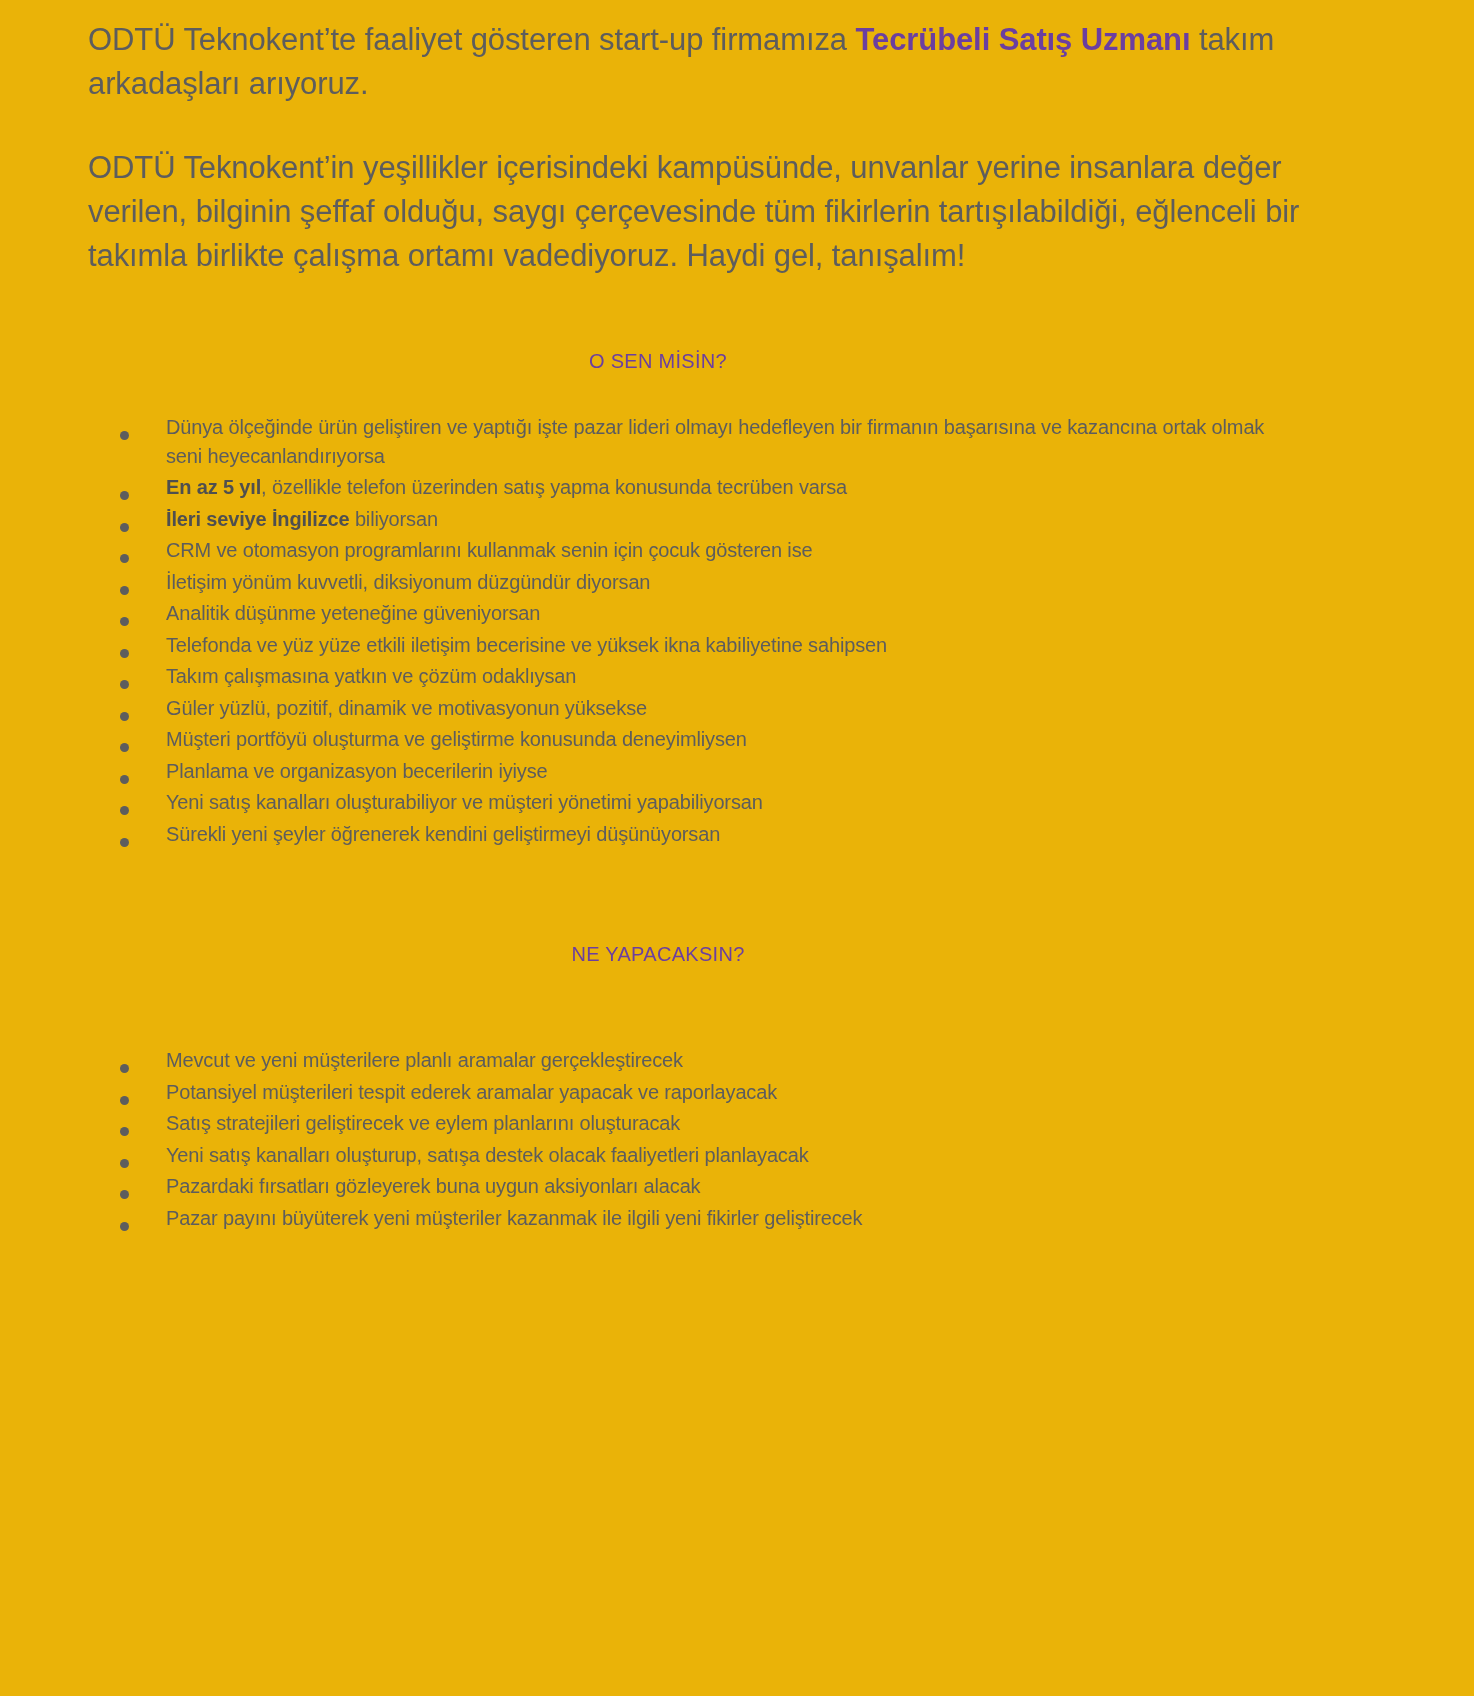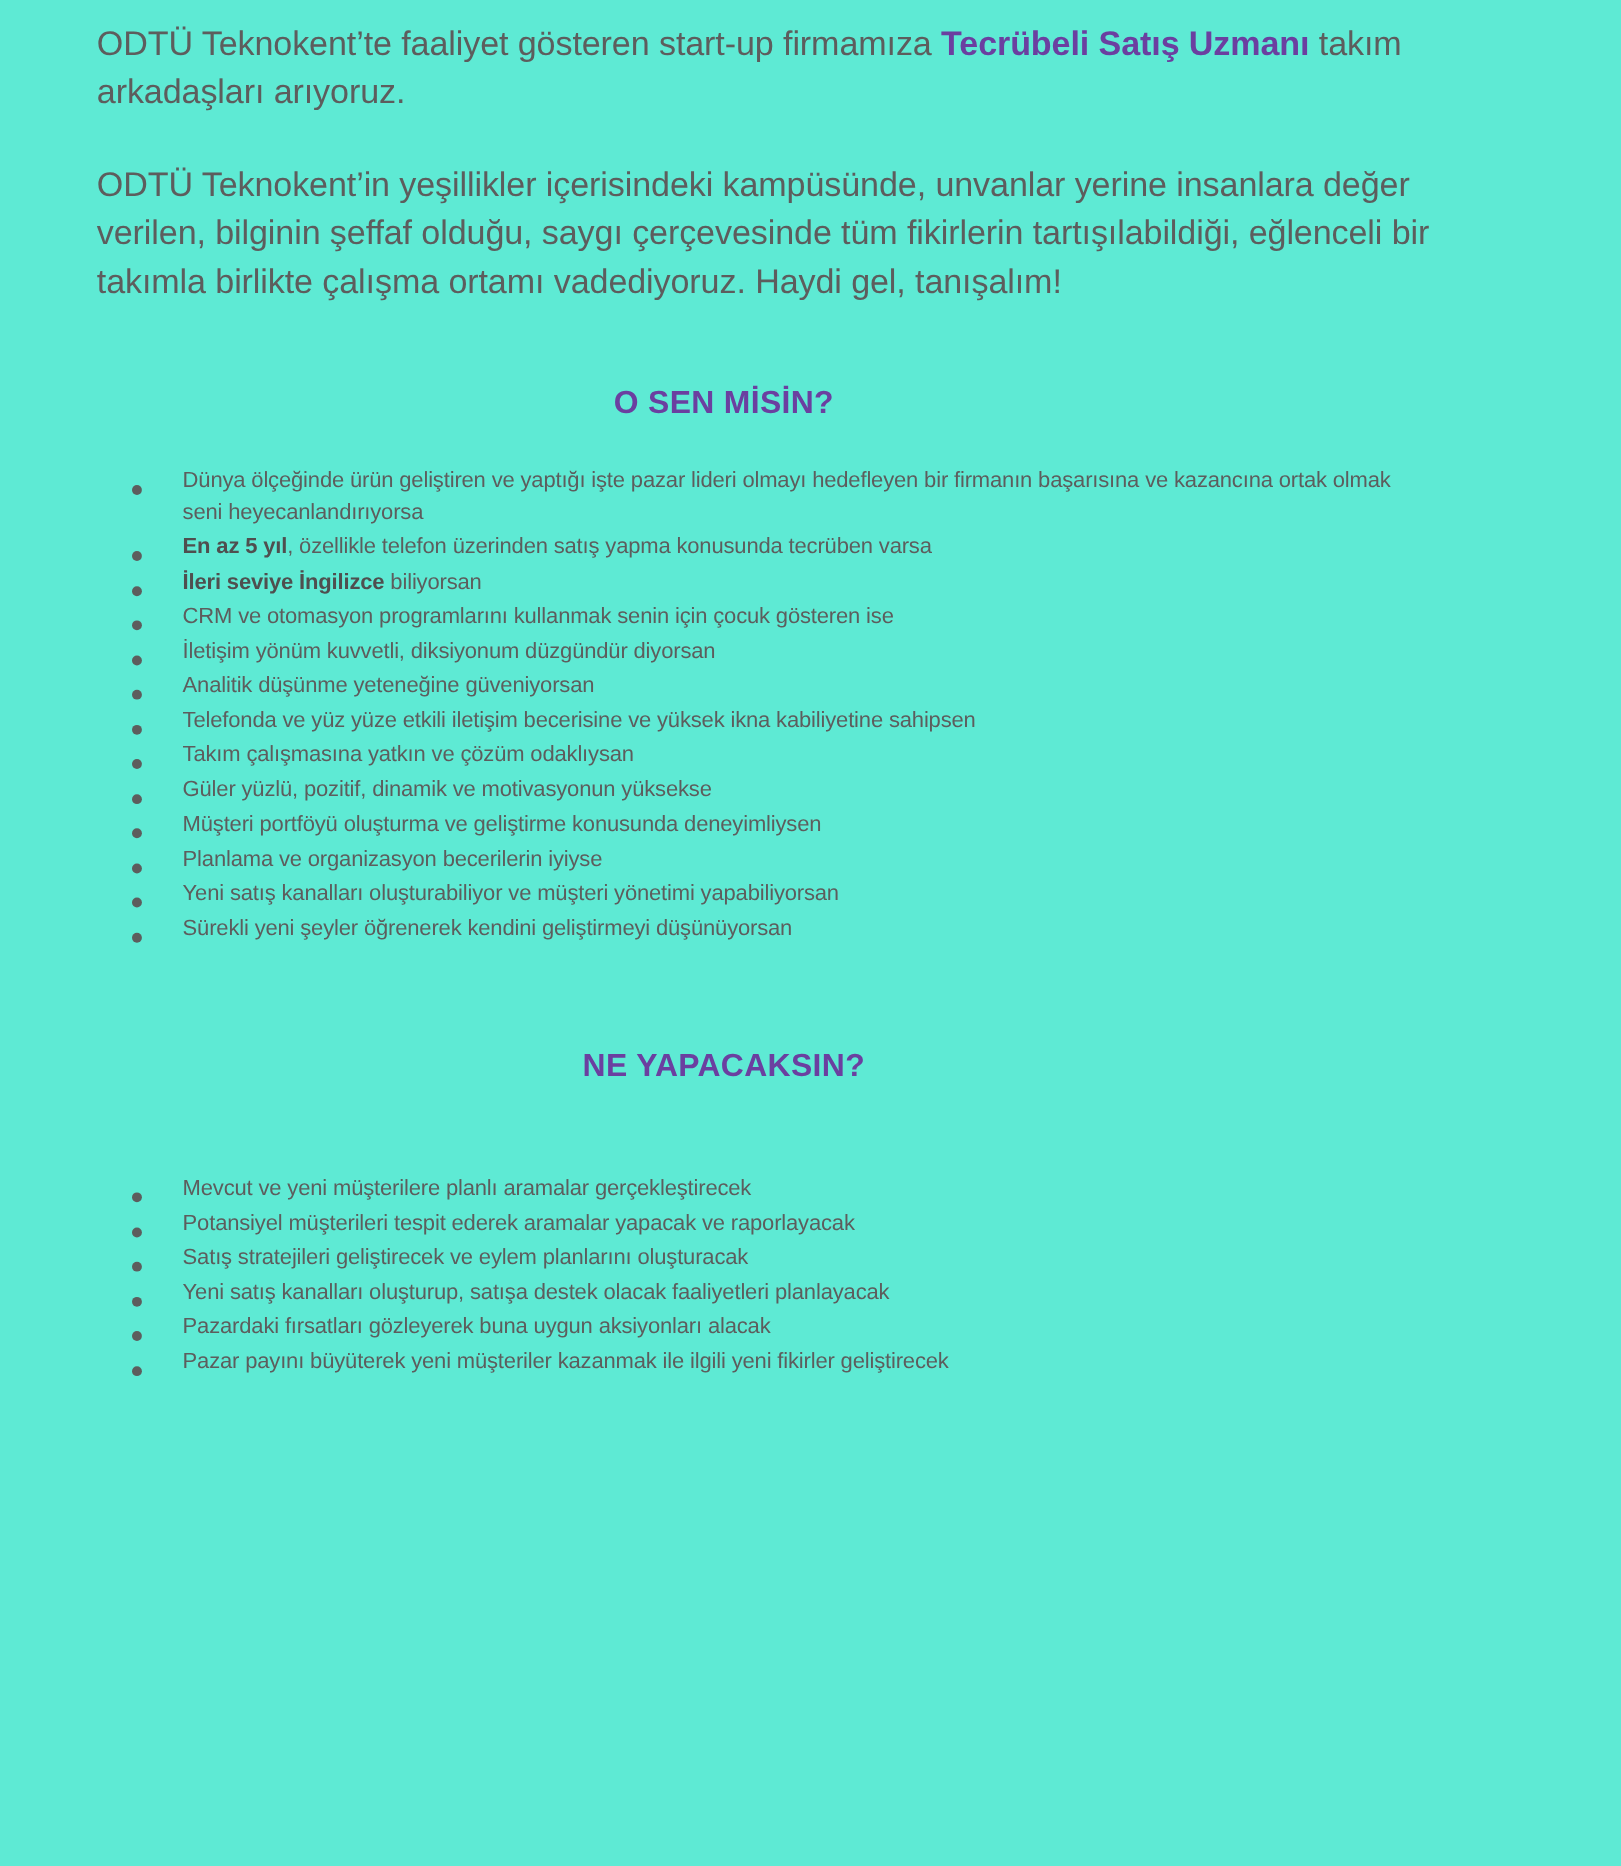--- a/index.html
+++ b/index.html
@@ -13,21 +13,21 @@
     min-height: 1696px;
     font-family: "Liberation Sans", sans-serif;
     color: #5a5a5a;
     -webkit-font-smoothing: antialiased;
   }
   .page {
     width: 1474px;
     min-height: 1696px;
     box-sizing: border-box;
     padding: 18px 70px 20px 88px;
-    background: #5eead4;
+    background: #eab308;
     position: relative;
   }
   .para {
     font-size: 31px;
     line-height: 1.42;
     color: #5d5d5d;
     margin: 0 0 6px 0;
     letter-spacing: -0.1px;
     max-width: 1230px;
   }
@@ -40,22 +40,22 @@
   .spacer-xl { height: 92px; }
 
   .accent {
     color: #6b3fa0;
     font-weight: bold;
   }
 
   .section-heading {
     text-align: center;
     color: #6b3fa0;
-    font-weight: bold;
-    font-size: 29px;
+    font-weight: normal;
+    font-size: 20px;
     letter-spacing: 0.3px;
     margin: 0;
     padding: 0;
     width: 1140px;
   }
 
   ul.bullets {
     list-style: none;
     margin: 0;
     padding: 0;

